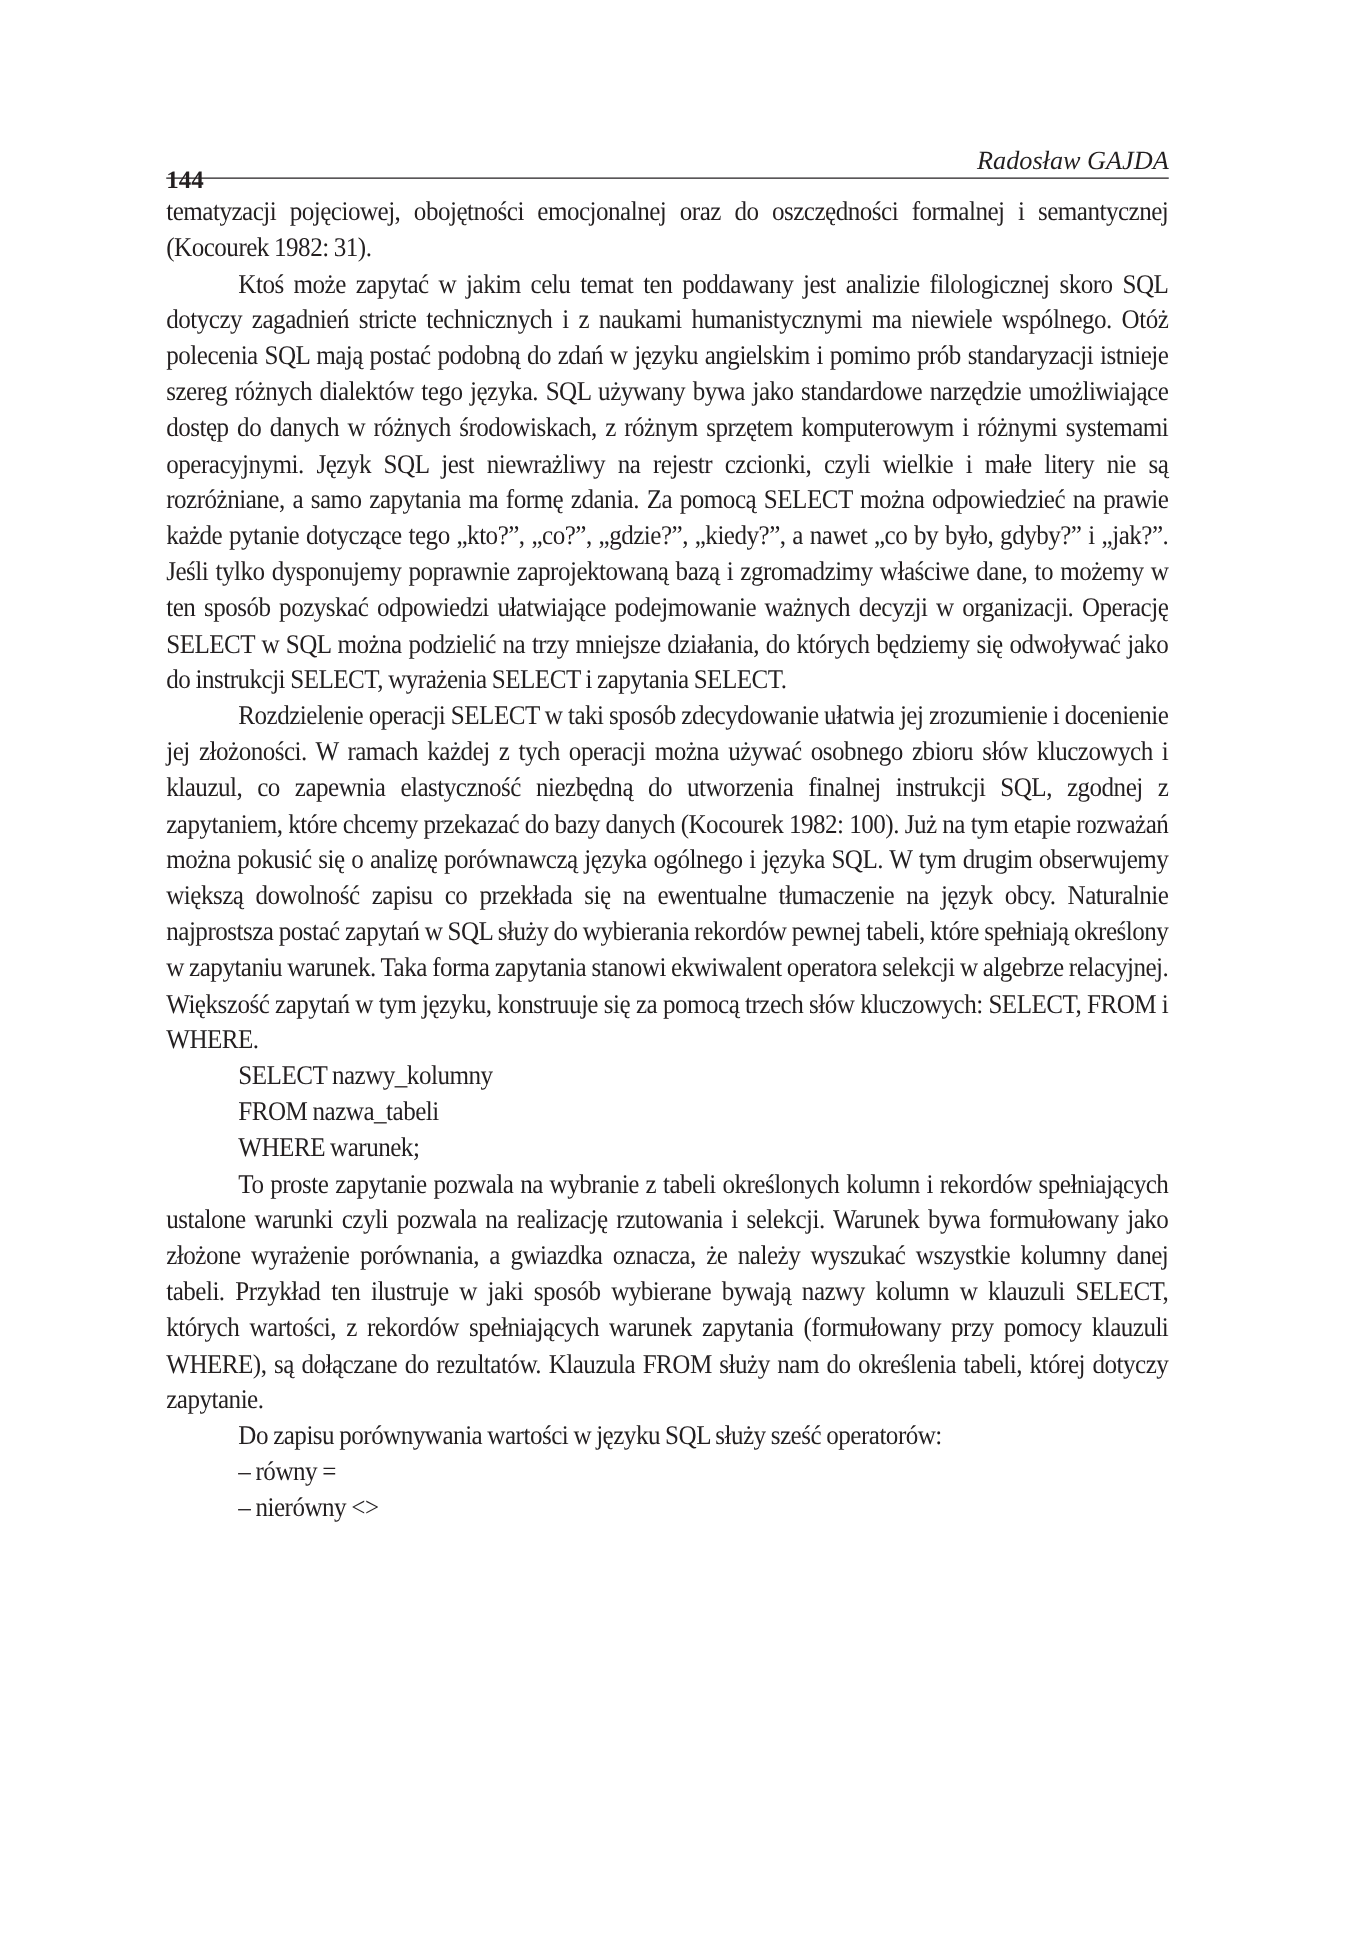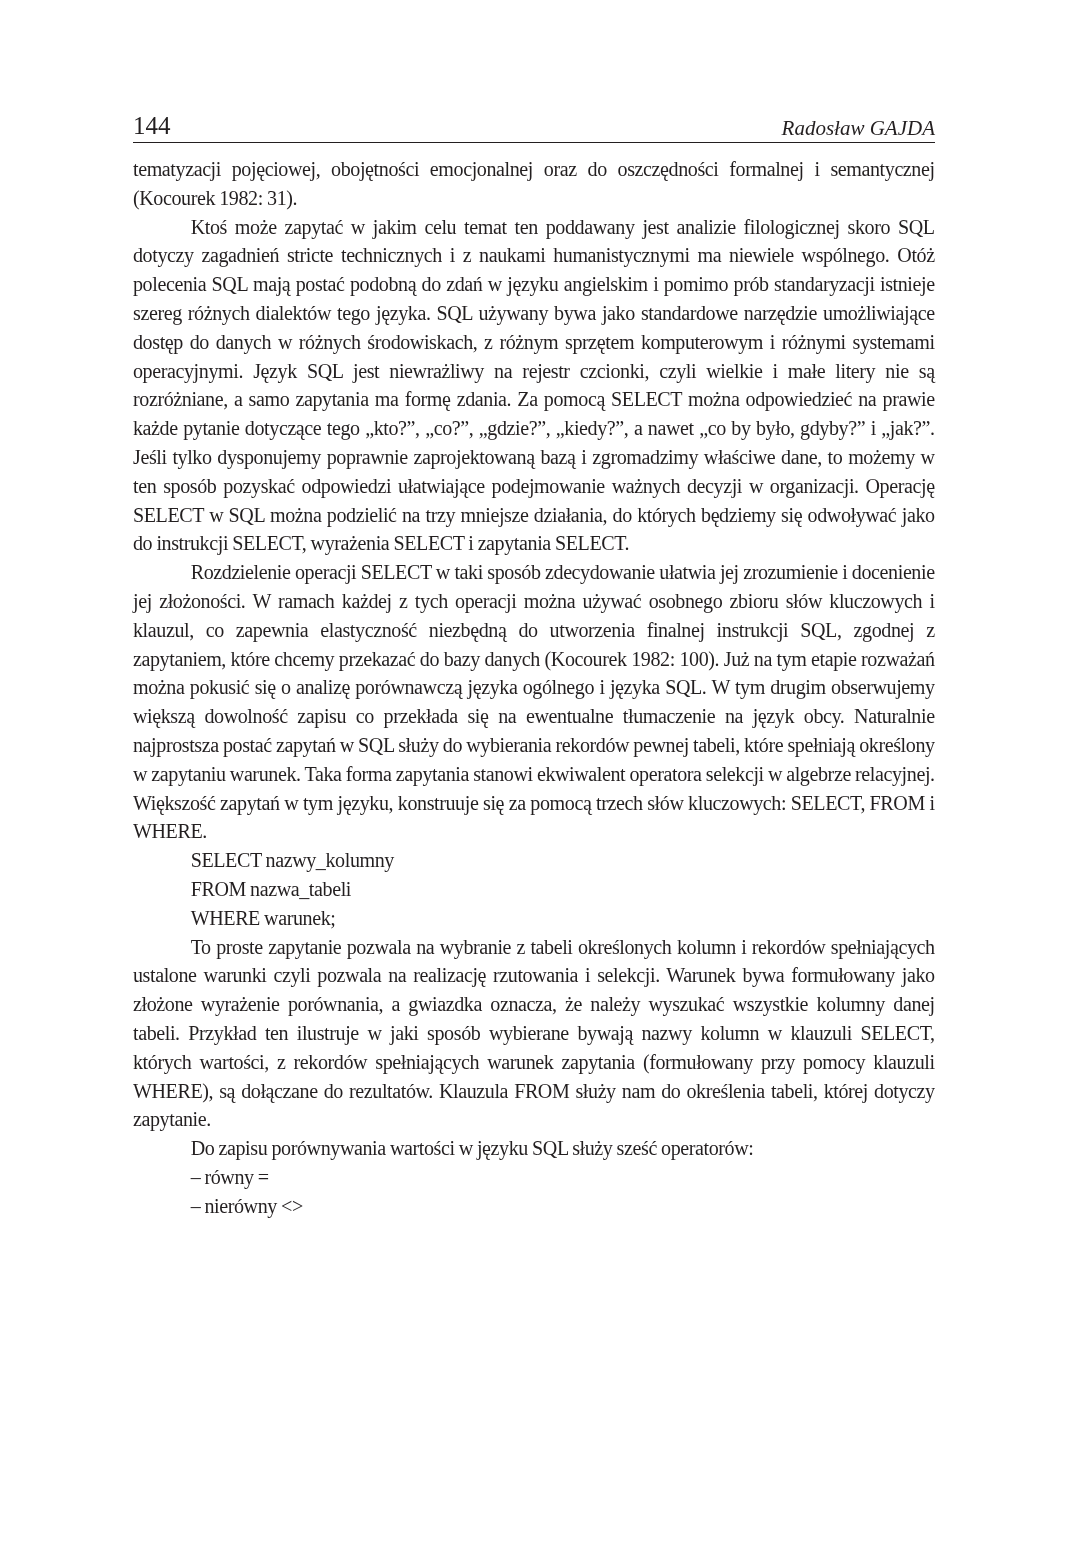--- a/index.html
+++ b/index.html
@@ -22,23 +22,24 @@
       width: 802px;
     }
     .running-head {
       position: relative;
       height: 30px;
       border-bottom: 1.5px solid #231f20;
     }
     .page-number {
       position: absolute;
       left: 0;
-      top: 0;
-      font-size: 25px;
+      top: 18px;
+      font-size: 20px;
       line-height: 28px;
+      font-weight: bold;
     }
     .running-title {
       position: absolute;
       left: 0;
       right: 0;
       top: 5px;
       text-align: right;
       font-style: italic;
       font-size: 21px;
       line-height: 22px;

